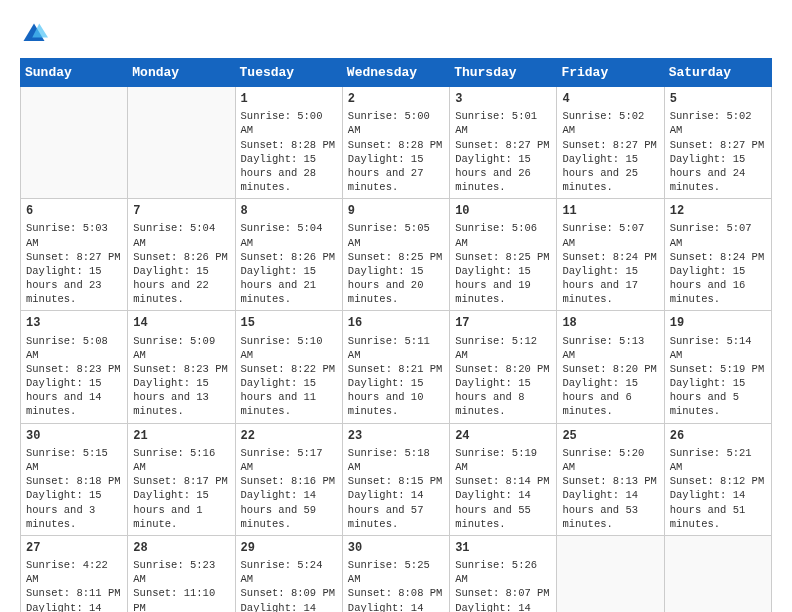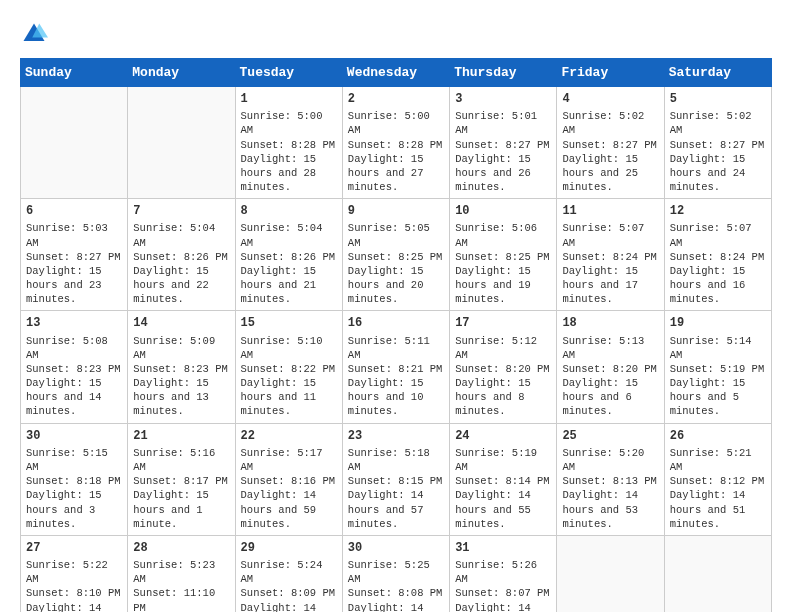--- a/index.html
+++ b/index.html
@@ -333,22 +333,22 @@
             <div>Sunrise: 5:21 AM</div>
             <div>Sunset: 8:12 PM</div>
             <div>Daylight: 14 hours and 51 minutes.</div>
           </div>
         </td>
       </tr>
       <tr>
         <td>
           <div class="cell-content">
             <span class="day-num">27</span>
-            <div>Sunrise: 5:22 AM</div>
-            <div>Sunset: 8:10 PM</div>
+            <div>Sunrise: 4:22 AM</div>
+            <div>Sunset: 8:11 PM</div>
             <div>Daylight: 14 hours and 49 minutes.</div>
           </div>
         </td>
         <td>
           <div class="cell-content">
             <span class="day-num">28</span>
             <div>Sunrise: 5:23 AM</div>
             <div>Sunset: 11:10 PM</div>
             <div>Daylight: 11 hours and 47 minutes.</div>
           </div>

